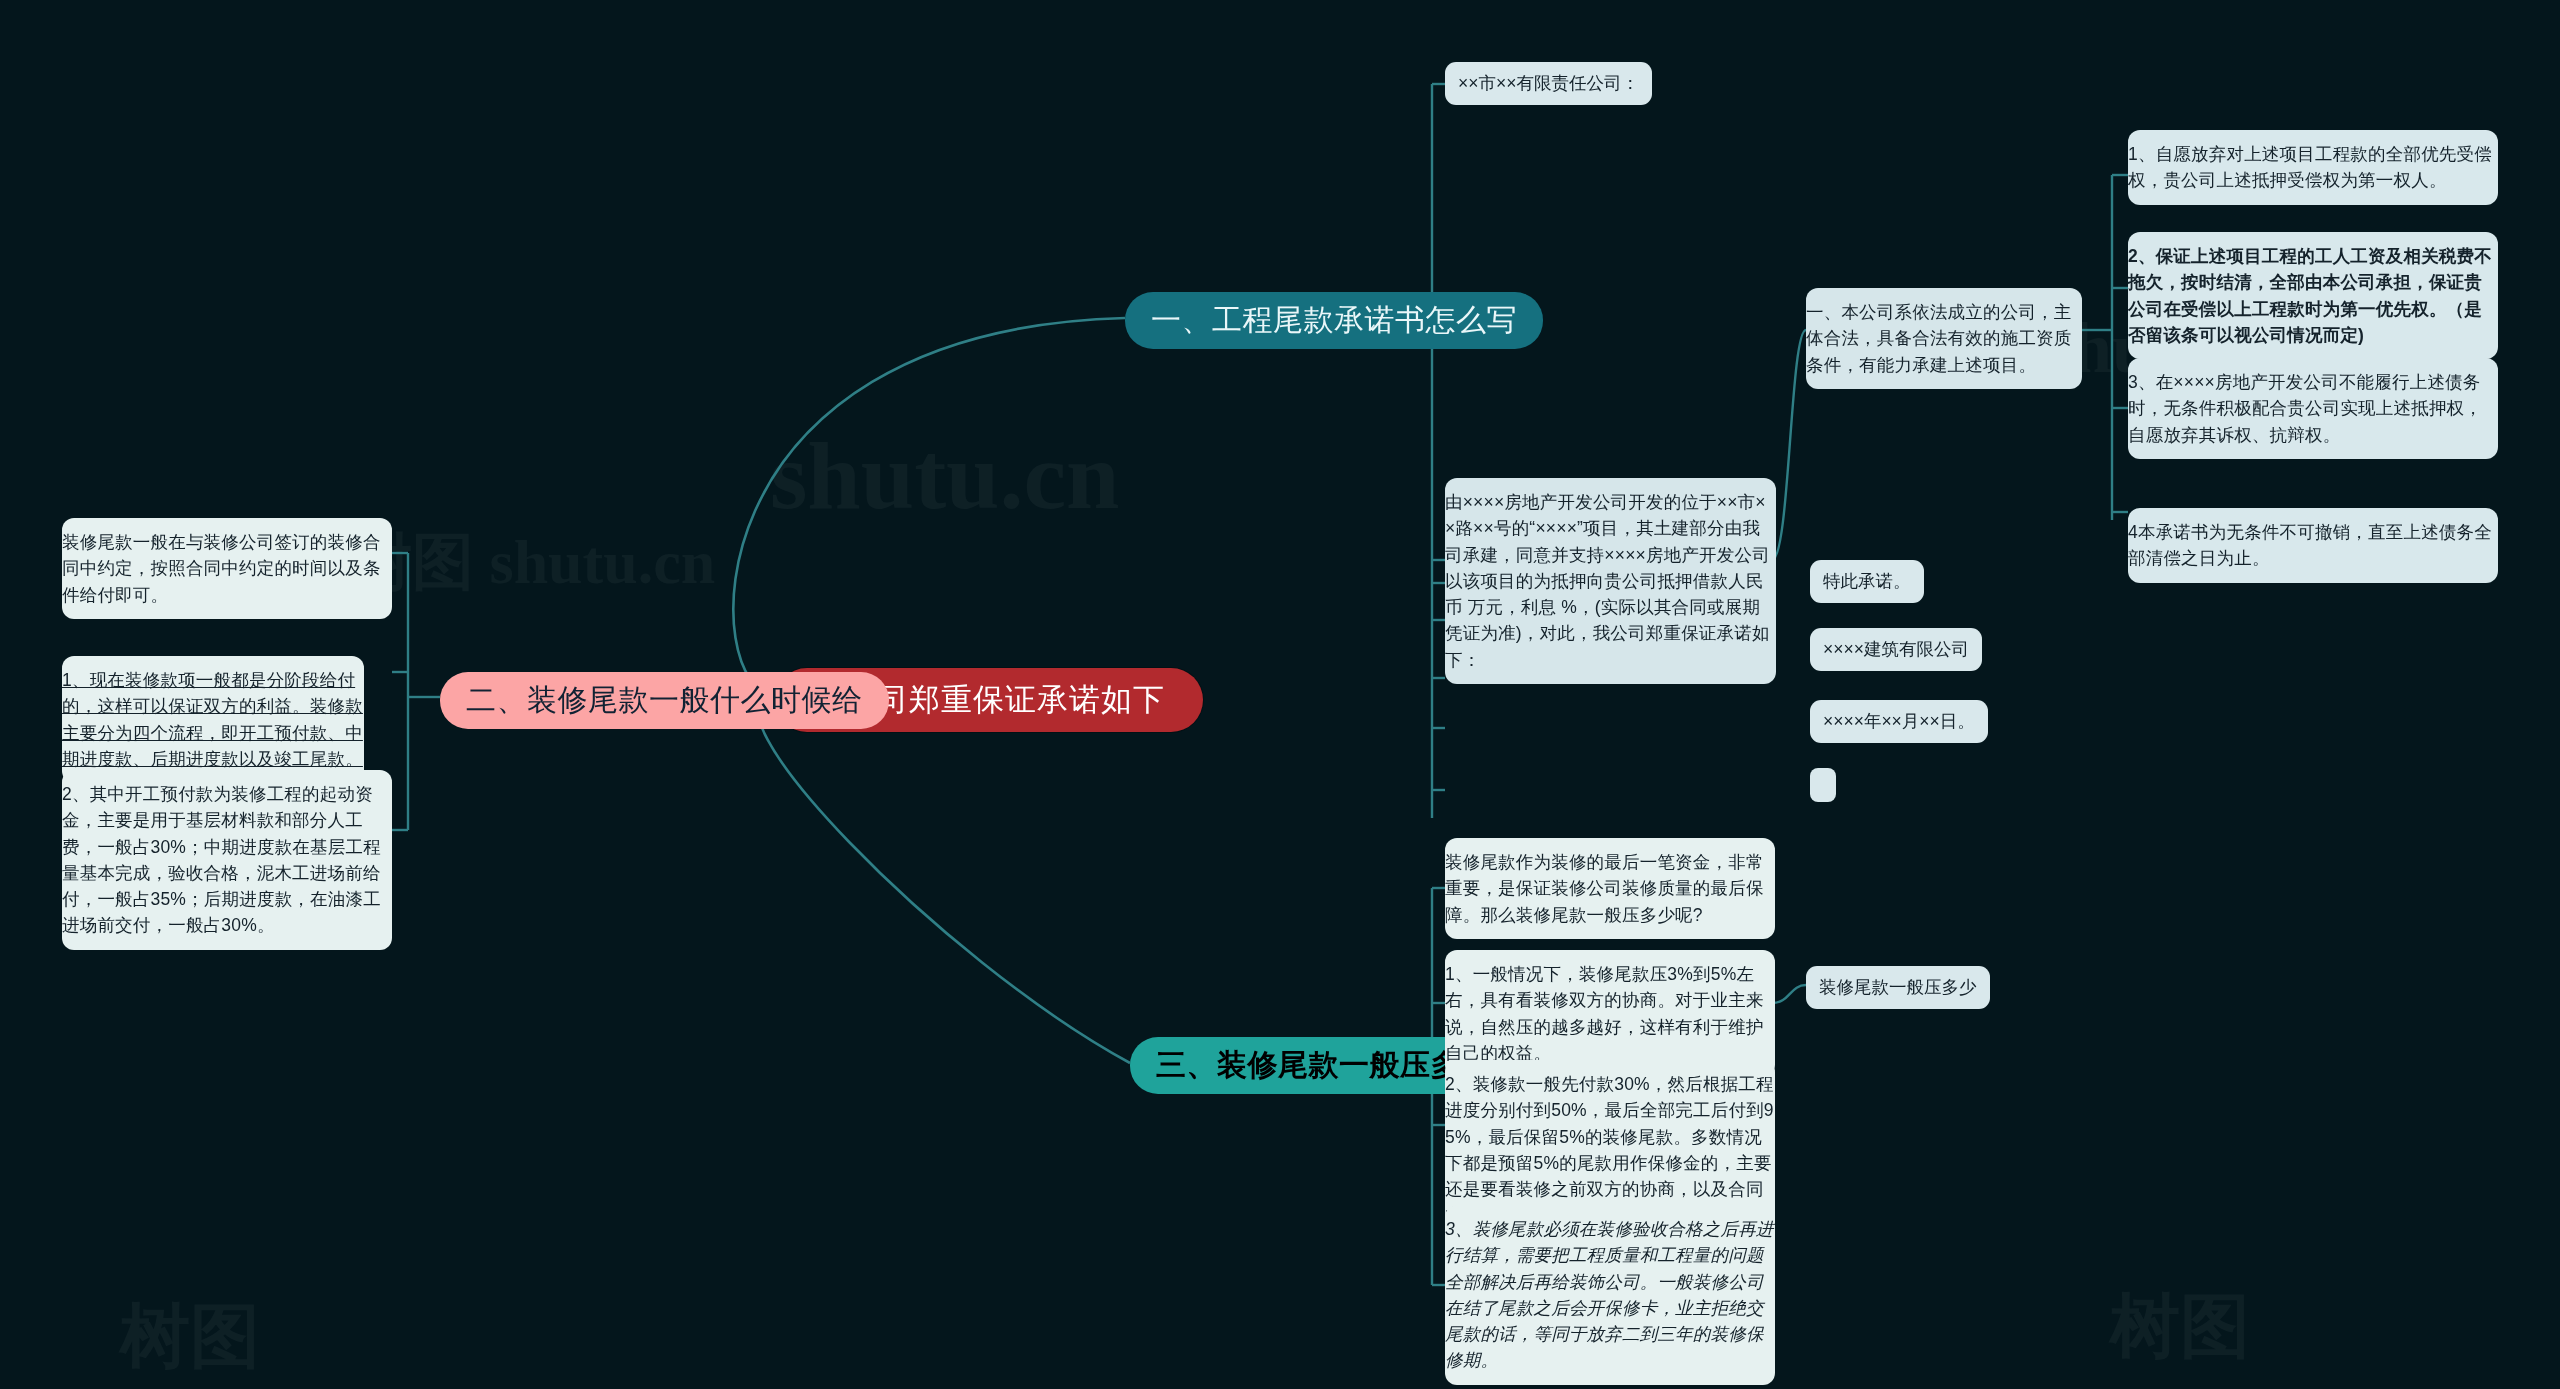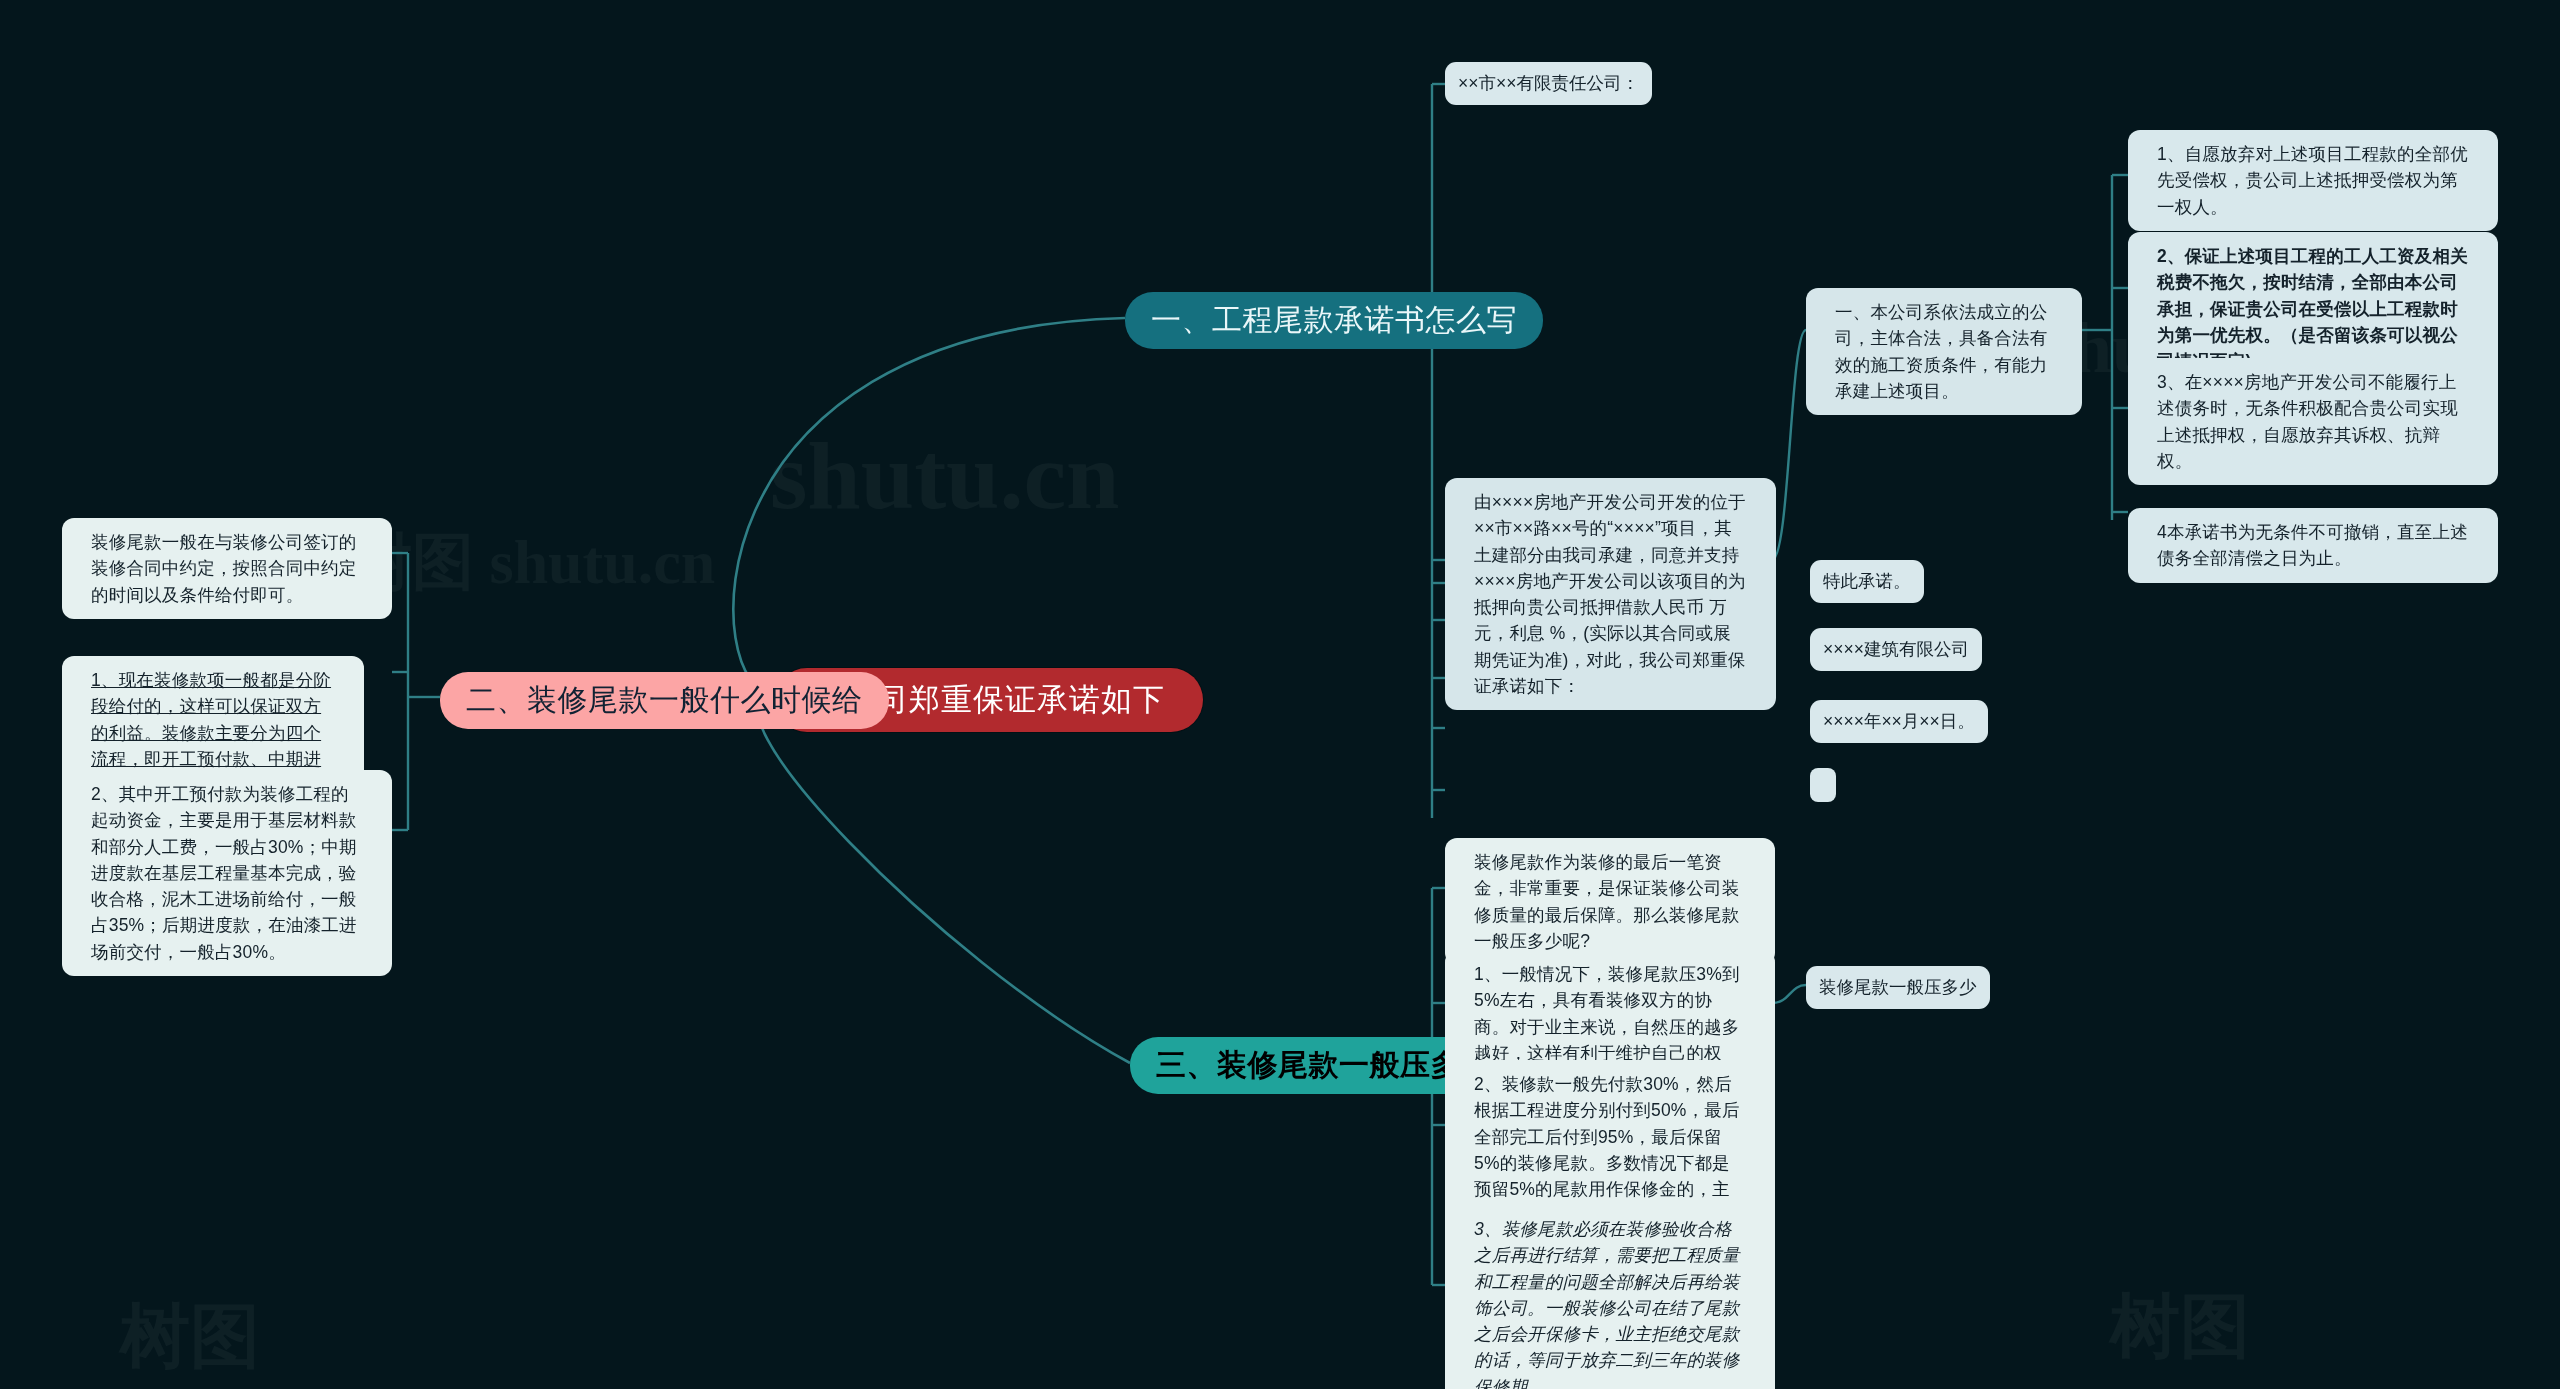--- a/index.html
+++ b/index.html
@@ -30,21 +30,21 @@
   .lvl1{
     border-radius:28px;padding:11px 26px;font-size:30px;white-space:nowrap;
     line-height:1.15;letter-spacing:.5px;
   }
   .lvl1.teal-dark{background:#15707f;color:#eaf7f9;}
   .lvl1.teal{background:#1fa39b;color:#000000;font-weight:bold;}
   .lvl1.mint{background:#fca5a5;color:#123;}
 
   
   .card{
-    border-radius:12px;padding:11px 29px;font-size:17.5px;line-height:1.5;
+    border-radius:12px;padding:11px 0;font-size:17.5px;line-height:1.5;
     color:#14222b;box-sizing:border-box;
     letter-spacing:.2px;
     word-break:break-all;
   }
   .card.ice{background:#d6e6ea;}
   .card.ice2{background:#d8e8ec;}
   .card.pale{background:#e6f1f0;}
   .pill-small{
     border-radius:11px;padding:9px 13px;font-size:17.5px;line-height:1.4;
     background:#d9e8ec;color:#14222b;white-space:nowrap;

